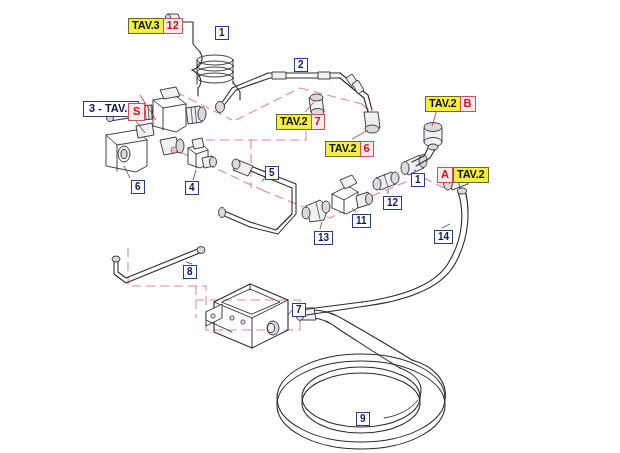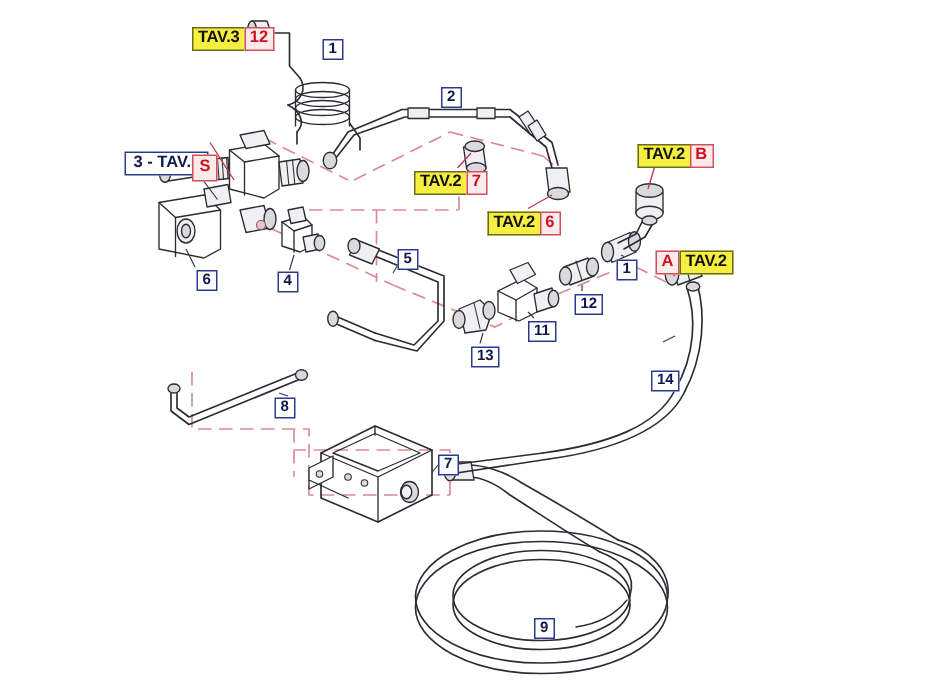--- a/index.html
+++ b/index.html
@@ -377,15 +377,15 @@
   <div class="balloon" style="left:185px; top:181px;">4</div>
   <div class="balloon" style="left:265px; top:166px;">5</div>
   <div class="balloon" style="left:131px; top:180px;">6</div>
   <div class="balloon" style="left:292px; top:303px;">7</div>
   <div class="balloon" style="left:183px; top:265px;">8</div>
   <div class="balloon" style="left:356px; top:412px;">9</div>
   <div class="balloon" style="left:314px; top:231px;">13</div>
   <div class="balloon" style="left:352px; top:214px;">11</div>
   <div class="balloon" style="left:383px; top:196px;">12</div>
   <div class="balloon" style="left:411px; top:173px;">1</div>
-  <div class="balloon" style="left:434px; top:247px;">14</div>
+  <div class="balloon" style="left:434px; top:230px;">14</div>
 
 </div>
 
 </body></html>

